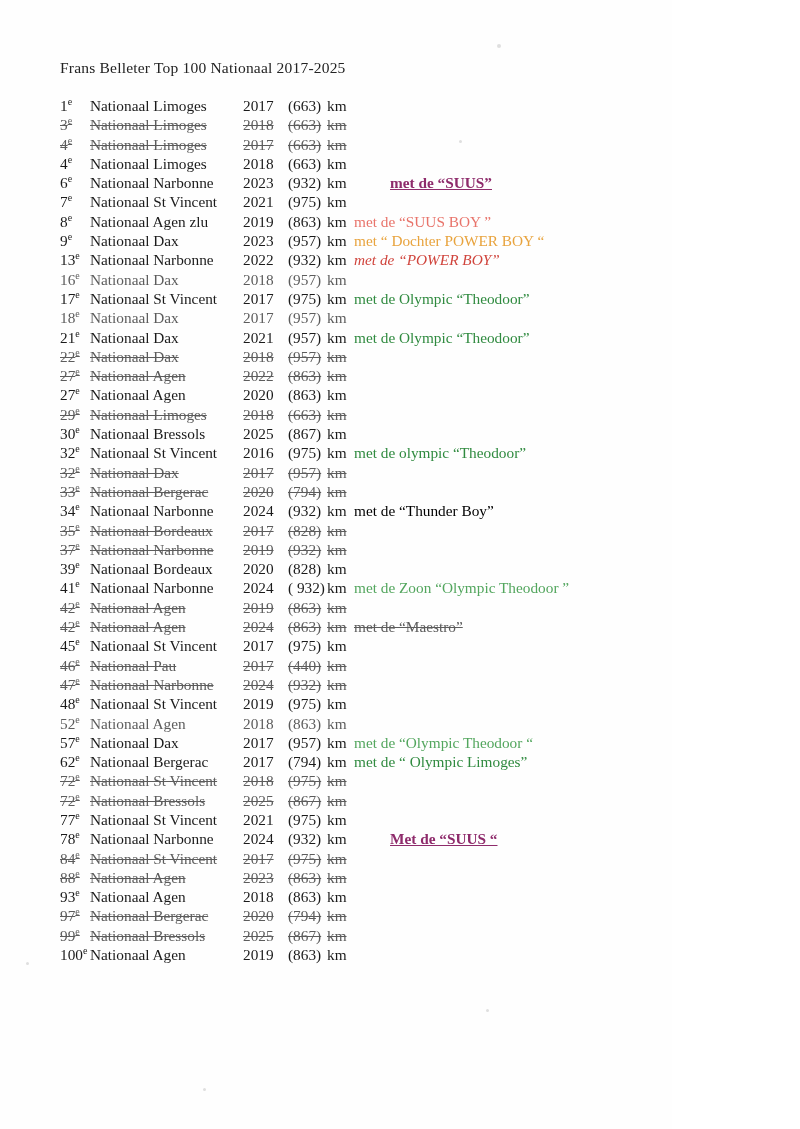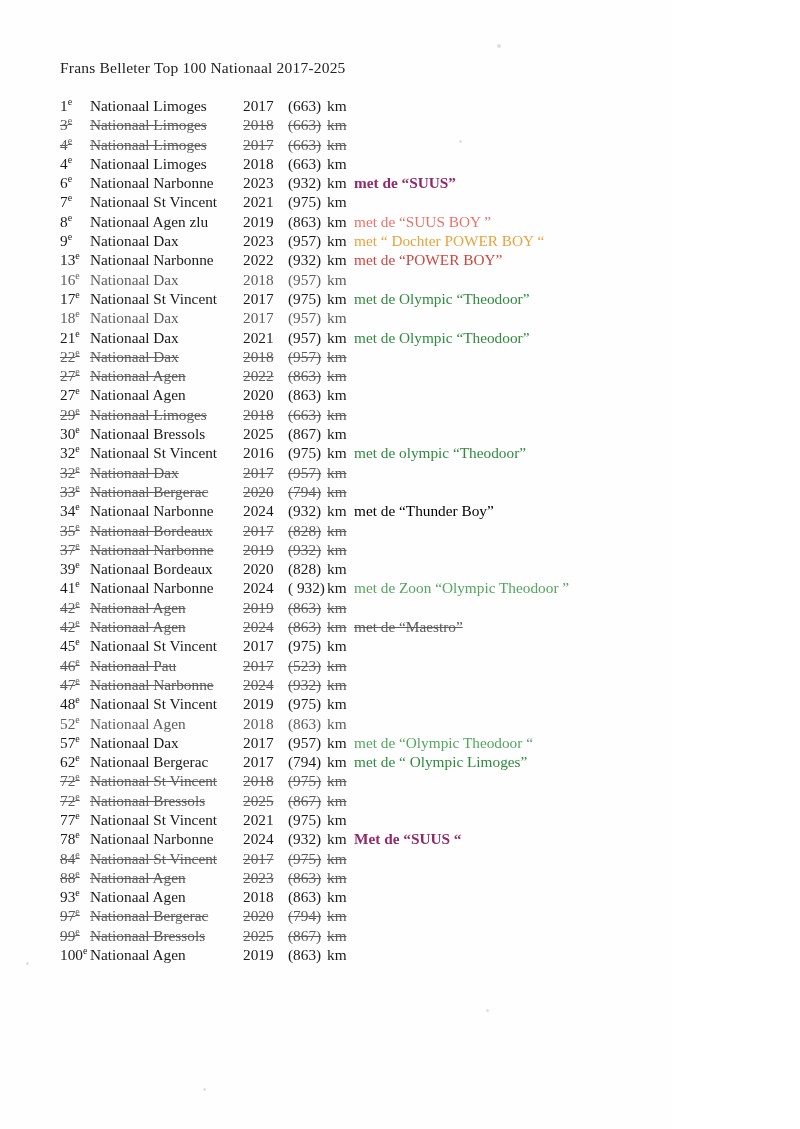--- a/index.html
+++ b/index.html
@@ -91,21 +91,23 @@
   .strike .c-km {
     text-decoration: line-through;
     text-decoration-thickness: 1px;
   }
   .note-strike {
     text-decoration: line-through;
     text-decoration-thickness: 1px;
     text-align: right;
   }
   .note-underline {
+    text-decoration: underline;
     text-decoration-thickness: 1px;
+    margin-left: 36px;
   }
   .bold {
     font-weight: bold;
   }
   .faded .c-rank,
   .faded .c-nat,
   .faded .c-year,
   .faded .c-dist,
   .faded .c-km {
     color: #5c5c5c;
@@ -183,21 +185,21 @@
         <span class="c-dist">(957)</span>
         <span class="c-km">km</span>
         <span class="c-note" style="color: rgb(232, 163, 61);">met “ Dochter POWER BOY “</span>
       </div>
       <div class="row">
         <span class="c-rank">13<sup>e</sup></span>
         <span class="c-nat">Nationaal  Narbonne</span>
         <span class="c-year">2022</span>
         <span class="c-dist">(932)</span>
         <span class="c-km">km</span>
-        <span class="c-note" style="color: rgb(208, 68, 60);">met de “POWER BOY”</span>
+        <span class="c-note" style="color: rgb(208, 68, 60); font-style: italic;">met de “POWER BOY”</span>
       </div>
       <div class="row faded">
         <span class="c-rank">16<sup>e</sup></span>
         <span class="c-nat">Nationaal  Dax</span>
         <span class="c-year">2018</span>
         <span class="c-dist">(957)</span>
         <span class="c-km">km</span>
       </div>
       <div class="row">
         <span class="c-rank">17<sup>e</sup></span>
@@ -335,21 +337,21 @@
         <span class="c-rank">45<sup>e</sup></span>
         <span class="c-nat">Nationaal St Vincent</span>
         <span class="c-year">2017</span>
         <span class="c-dist">(975)</span>
         <span class="c-km">km</span>
       </div>
       <div class="row strike faded">
         <span class="c-rank">46<sup>e</sup></span>
         <span class="c-nat">Nationaal  Pau</span>
         <span class="c-year">2017</span>
-        <span class="c-dist">(523)</span>
+        <span class="c-dist">(440)</span>
         <span class="c-km">km</span>
       </div>
       <div class="row strike faded">
         <span class="c-rank">47<sup>e</sup></span>
         <span class="c-nat">Nationaal  Narbonne</span>
         <span class="c-year">2024</span>
         <span class="c-dist">(932)</span>
         <span class="c-km">km</span>
       </div>
       <div class="row">

